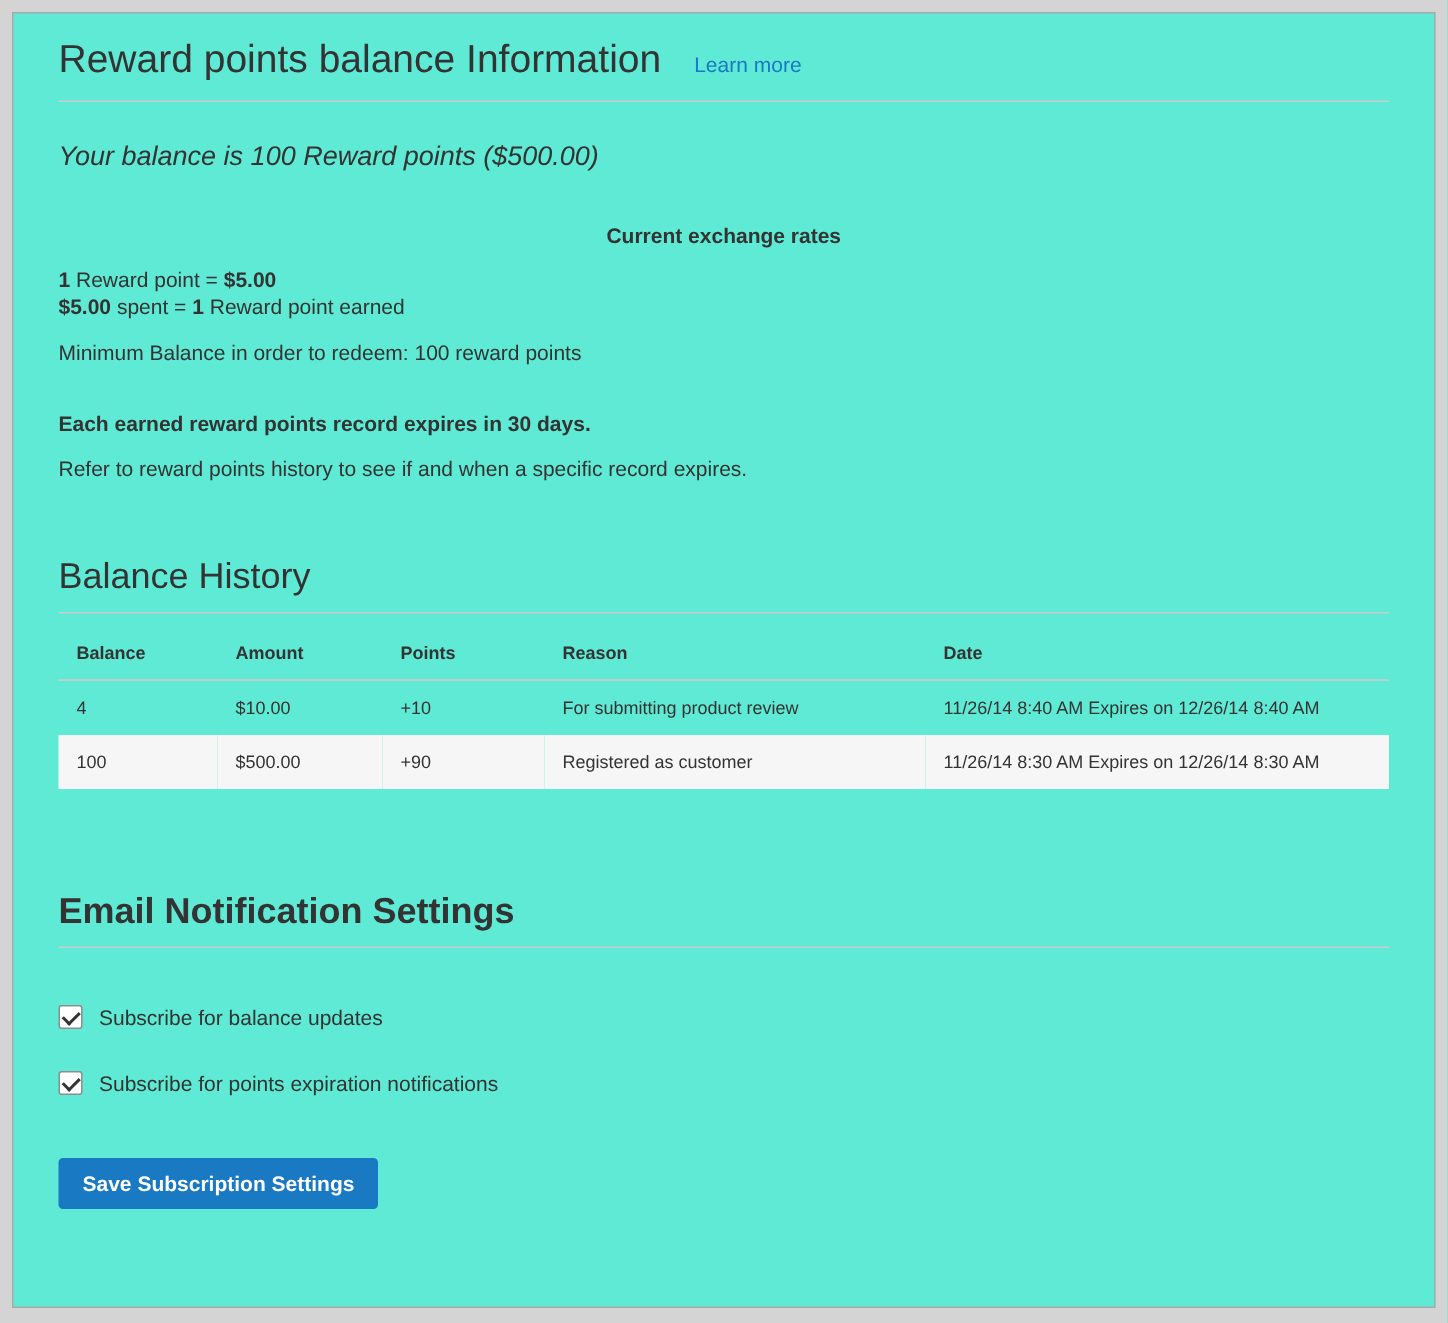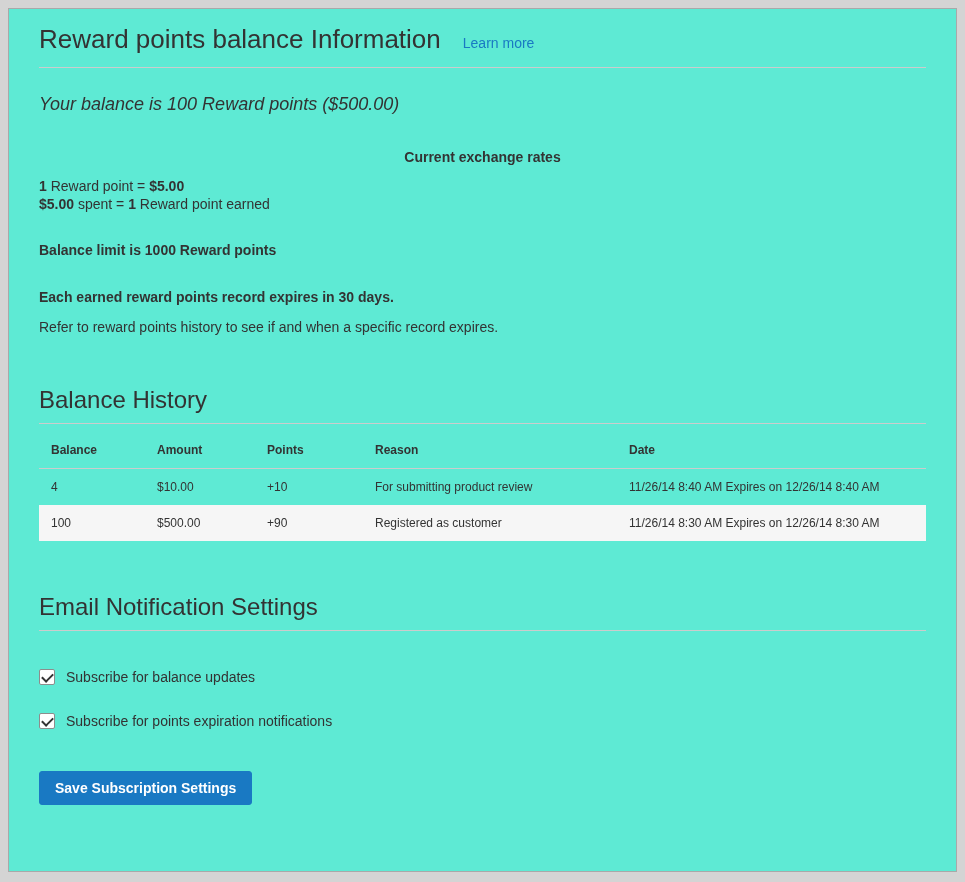--- a/index.html
+++ b/index.html
@@ -55,21 +55,21 @@
   .plain-line { margin-top: 13px; line-height: 18px; }
   .section-heading {
     margin-top: 50px;
     font-size: 24px;
     font-weight: normal;
     color: #333;
     line-height: 28px;
     padding-bottom: 9px;
     border-bottom: 1px solid #ccc;
   }
-  .section-heading.email { margin-top: 52px; }
+  .section-heading.email { margin-top: 68px; font-weight: bold; }
   table.history {
     margin-top: 8px;
     width: 100%;
     border-collapse: collapse;
     font-size: 12px;
   }
   table.history th {
     text-align: left;
     font-weight: bold;
     padding: 11px 10px 11px 12px;
@@ -137,21 +137,21 @@
   </div>
 
   <div class="balance-summary">Your balance is 100 Reward points ($500.00)</div>
 
   <div class="sub-heading">Current exchange rates</div>
   <div class="text-block">
     <div><strong>1</strong><span> Reward point = </span><strong>$5.00</strong></div>
     <div><strong>$5.00</strong><span> spent = </span><strong>1</strong><span> Reward point earned</span></div>
   </div>
 
-  <div class="bold-line">Balance limit is 1000 Reward points</div>
+  <div class="plain-line">Minimum Balance in order to redeem: 100 reward points</div>
 
   <div class="bold-line" style="margin-top:29px;">Each earned reward points record expires in 30 days.</div>
   <div class="plain-line" style="margin-top:12px;">Refer to reward points history to see if and when a specific record expires.</div>
 
   <h2 class="section-heading">Balance History</h2>
 
   <table class="history">
     <colgroup>
       <col style="width:106px">
         <col style="width:110px">

